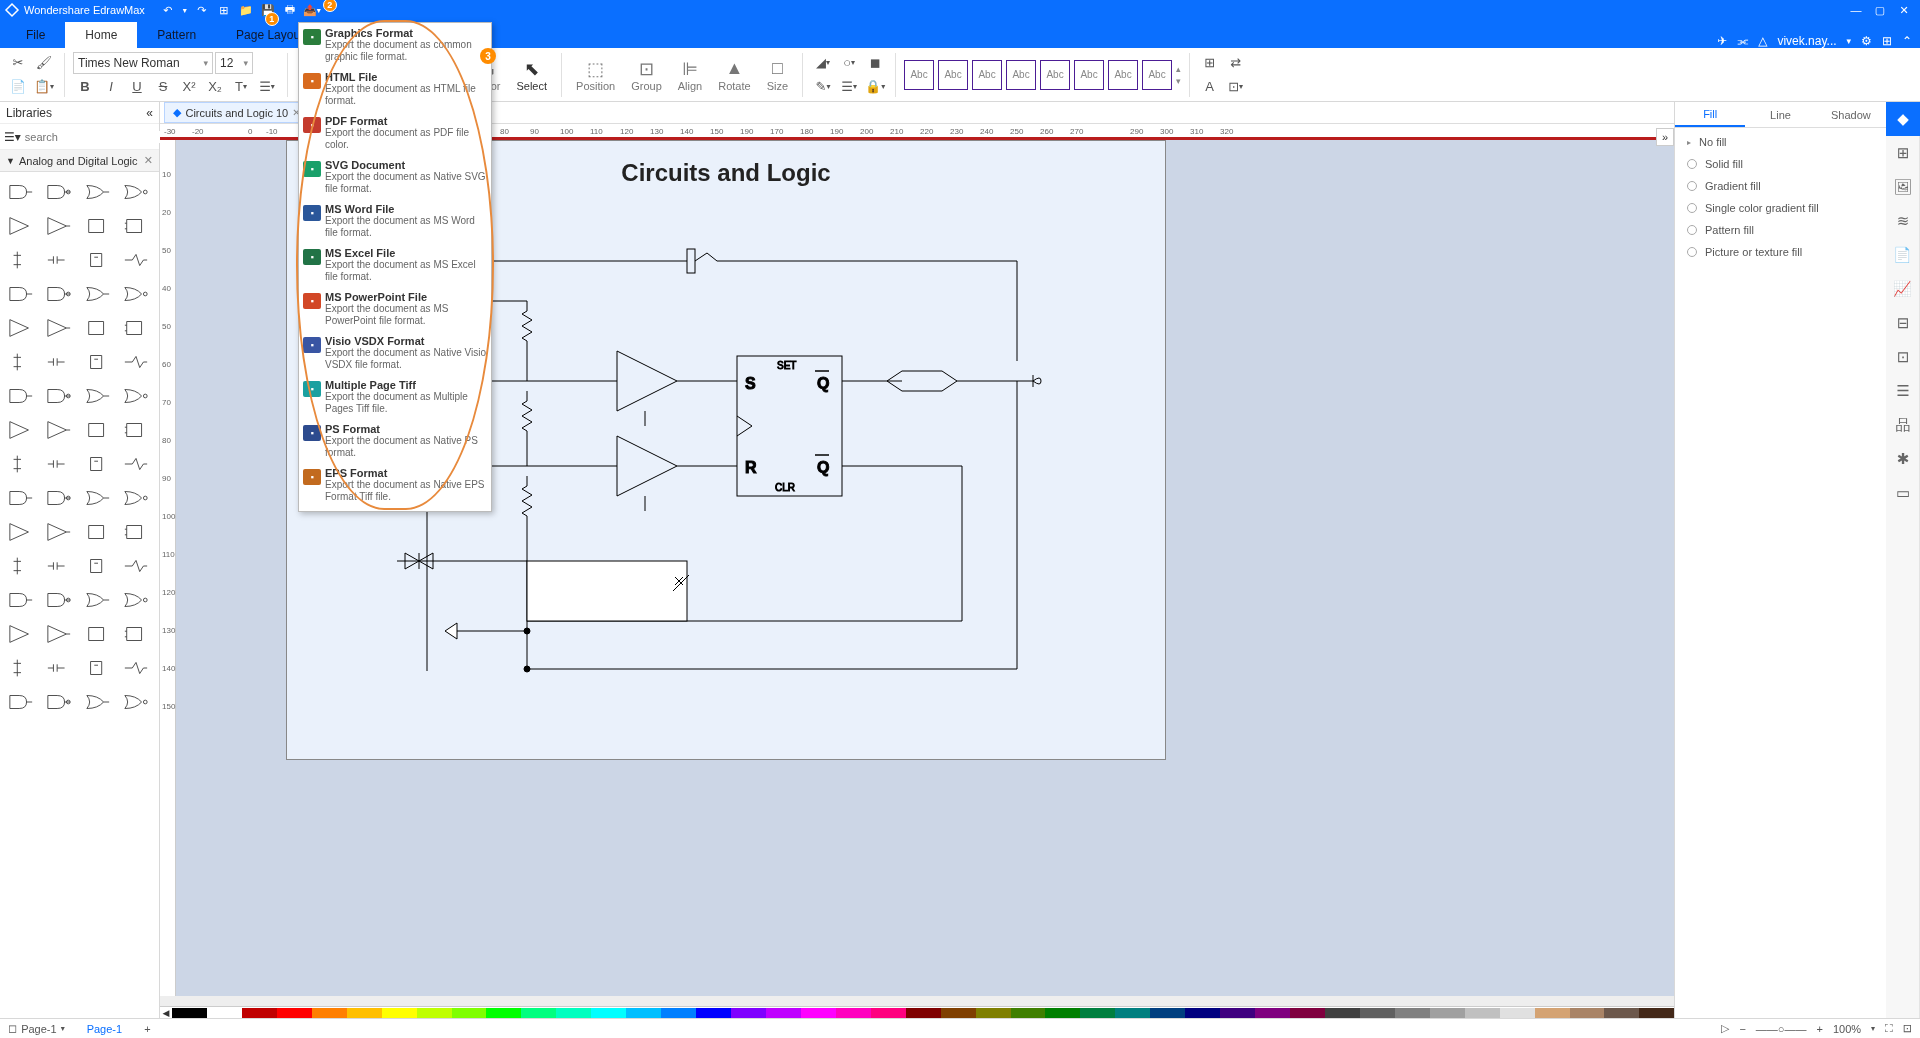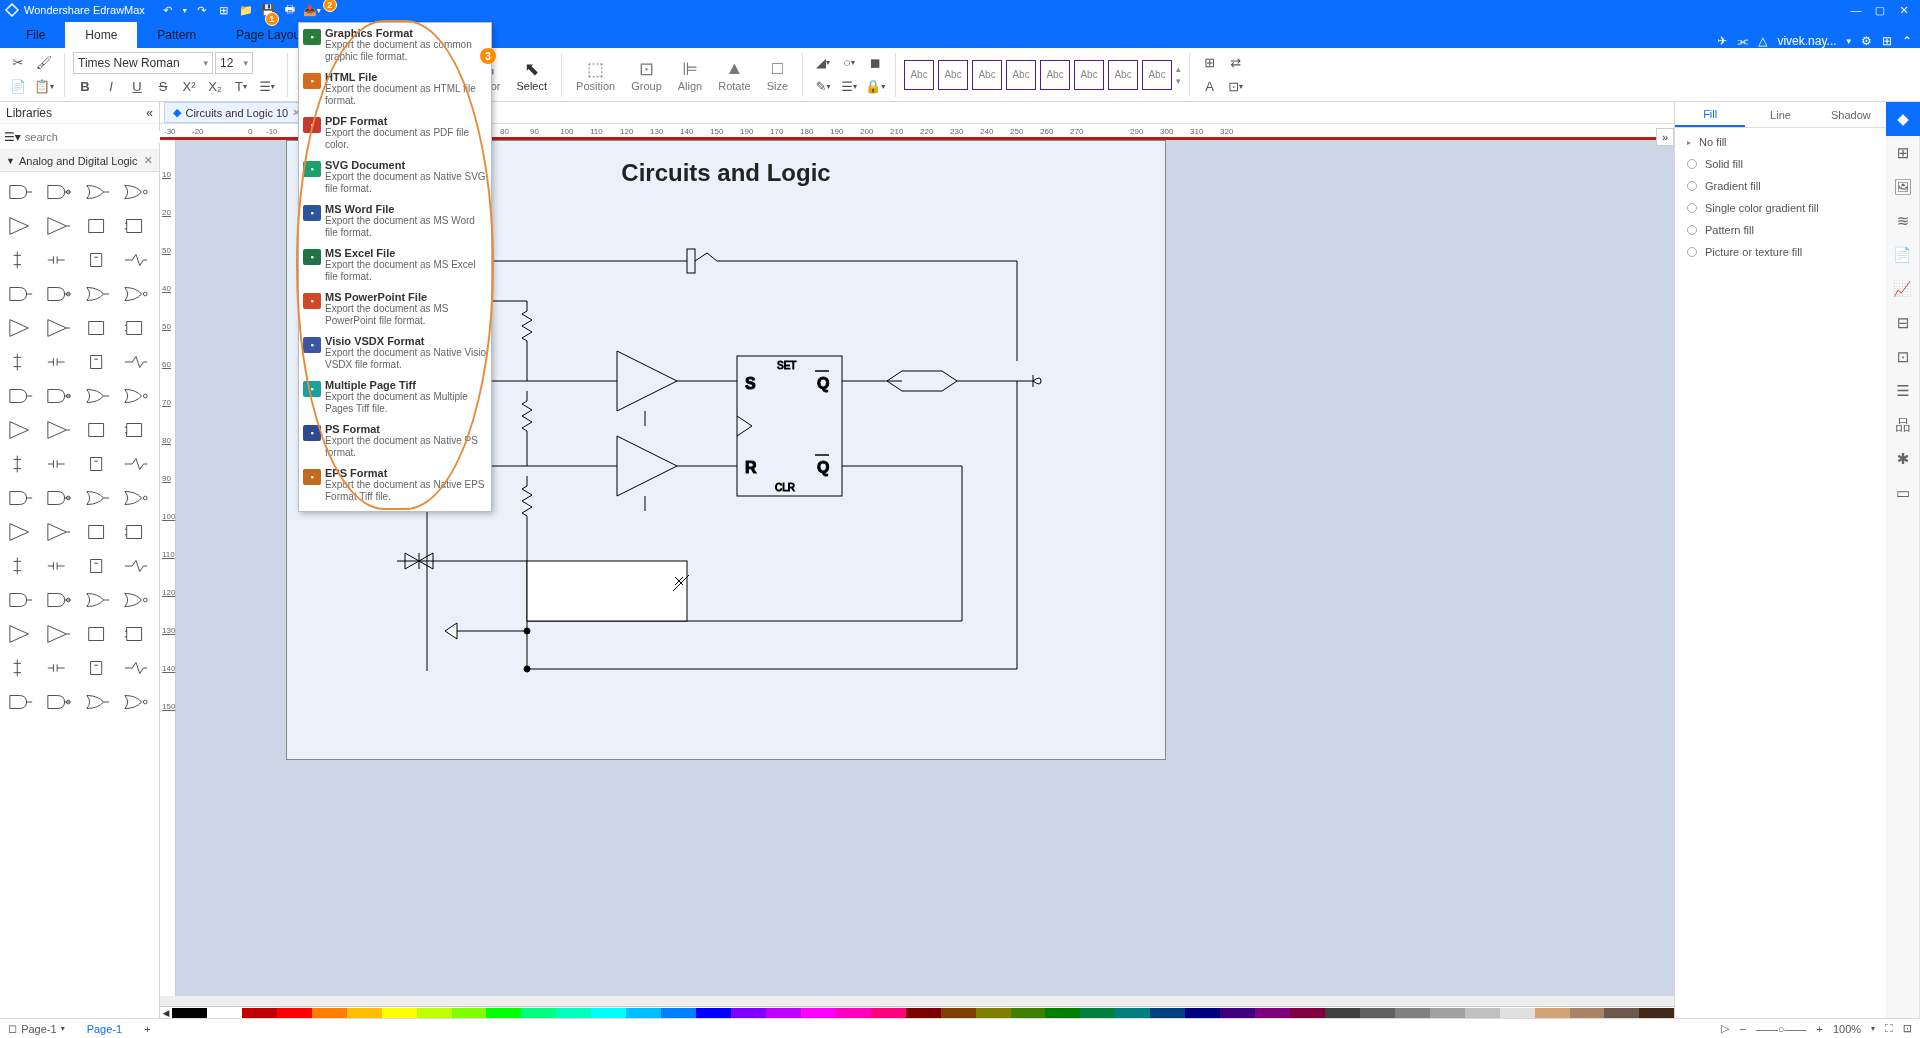--- a/index.html
+++ b/index.html
@@ -59,21 +59,21 @@
 
 
 .canvaswrap { flex: 1; display: flex; flex-direction: column; background: #e8e8e8; position: relative; }
 .doc-tabs { height: 22px; background: #fff; display: flex; align-items: center; border-bottom: 1px solid #ddd; padding-left: 4px; }
 .doc-tab { padding: 3px 8px; font-size: 11px; background: #eaf3ff; border: 1px solid #b8d4ff; display: flex; align-items: center; gap: 4px; cursor: pointer; }
 .doc-tab .x { color: #888; font-size: 10px; }
 .ruler-h { height: 16px; background: #fff; border-bottom: 3px solid #b91c1c; position: relative; font-size: 8px; color: #666; overflow: hidden; }
 .ruler-h span { position: absolute; top: 3px; }
 .canvas-inner { flex: 1; display: flex; overflow: hidden; }
 .ruler-v { width: 16px; background: #fff; border-right: 1px solid #ccc; position: relative; font-size: 8px; color: #666; }
-.ruler-v span { position: absolute; left: 2px; writing-mode: horizontal-tb; text-decoration: underline; }
+.ruler-v span { position: absolute; left: 2px; writing-mode: horizontal-tb; }
 .canvas { flex: 1; background: #ccd6e6; position: relative; overflow: hidden; }
 .page { position: absolute; left: 110px; top: 0; width: 880px; height: 620px; background: #eaf1fb; border: 1px solid #888; }
 .page-title { position: absolute; left: 0; top: 18px; width: 100%; text-align: center; font-size: 24px; font-weight: bold; color: #222; }
 .circuit { position: absolute; left: 110px; top: 100px; width: 760px; height: 500px; }
 .circuit svg { width: 100%; height: 100%; }
 .color-strip { height: 12px; display: flex; background: #fff; border-top: 1px solid #ccc; }
 .color-strip .sw { flex: 1; height: 10px; margin-top: 1px; cursor: pointer; }
 .hscroll { height: 10px; background: #eee; }
 
 

